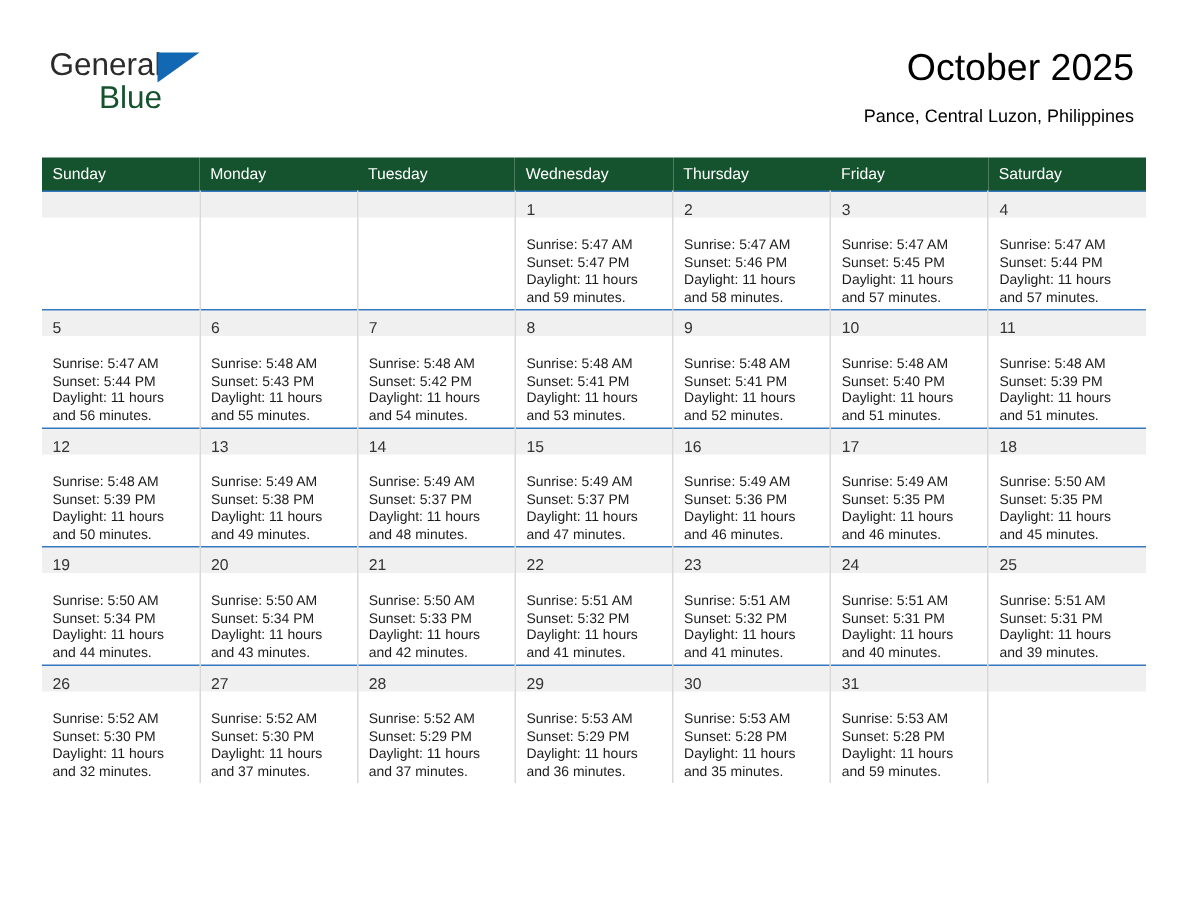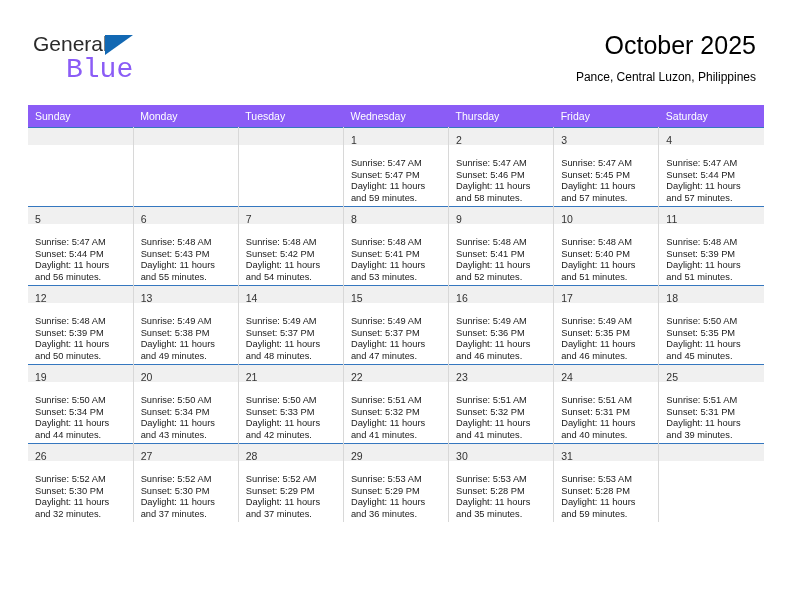--- a/index.html
+++ b/index.html
@@ -51,23 +51,23 @@
     top: 3px;
     width: 0;
     height: 0;
     border-left: 28px solid #1268b3;
     border-bottom: 20px solid transparent;
   }
   .logo-blue {
     position: absolute;
     left: 33px;
     top: 22px;
-    font-size: 28px;
-    color: #8b5cf6;
-    font-family: Liberation Mono, monospace;
+    font-size: 21px;
+    color: #14532d;
+    font-family: Liberation Sans, sans-serif;
   }
   .title-block {
     position: absolute;
     right: 36px;
     top: 30px;
     text-align: right;
   }
   .cal-title {
     font-size: 25px;
     color: #000000;
@@ -85,21 +85,21 @@
   
   .calendar {
     position: absolute;
     left: 28px;
     top: 105px;
     width: 736px;
     border-collapse: collapse;
     table-layout: fixed;
   }
   .calendar th {
-    background: #8b5cf6;
+    background: #14532d;
     color: #ffffff;
     font-size: 10.5px;
     font-weight: normal;
     text-align: left;
     padding: 5px 0 5px 7px;
     height: 11px;
     border: none;
   }
   .calendar td {
     vertical-align: top;

